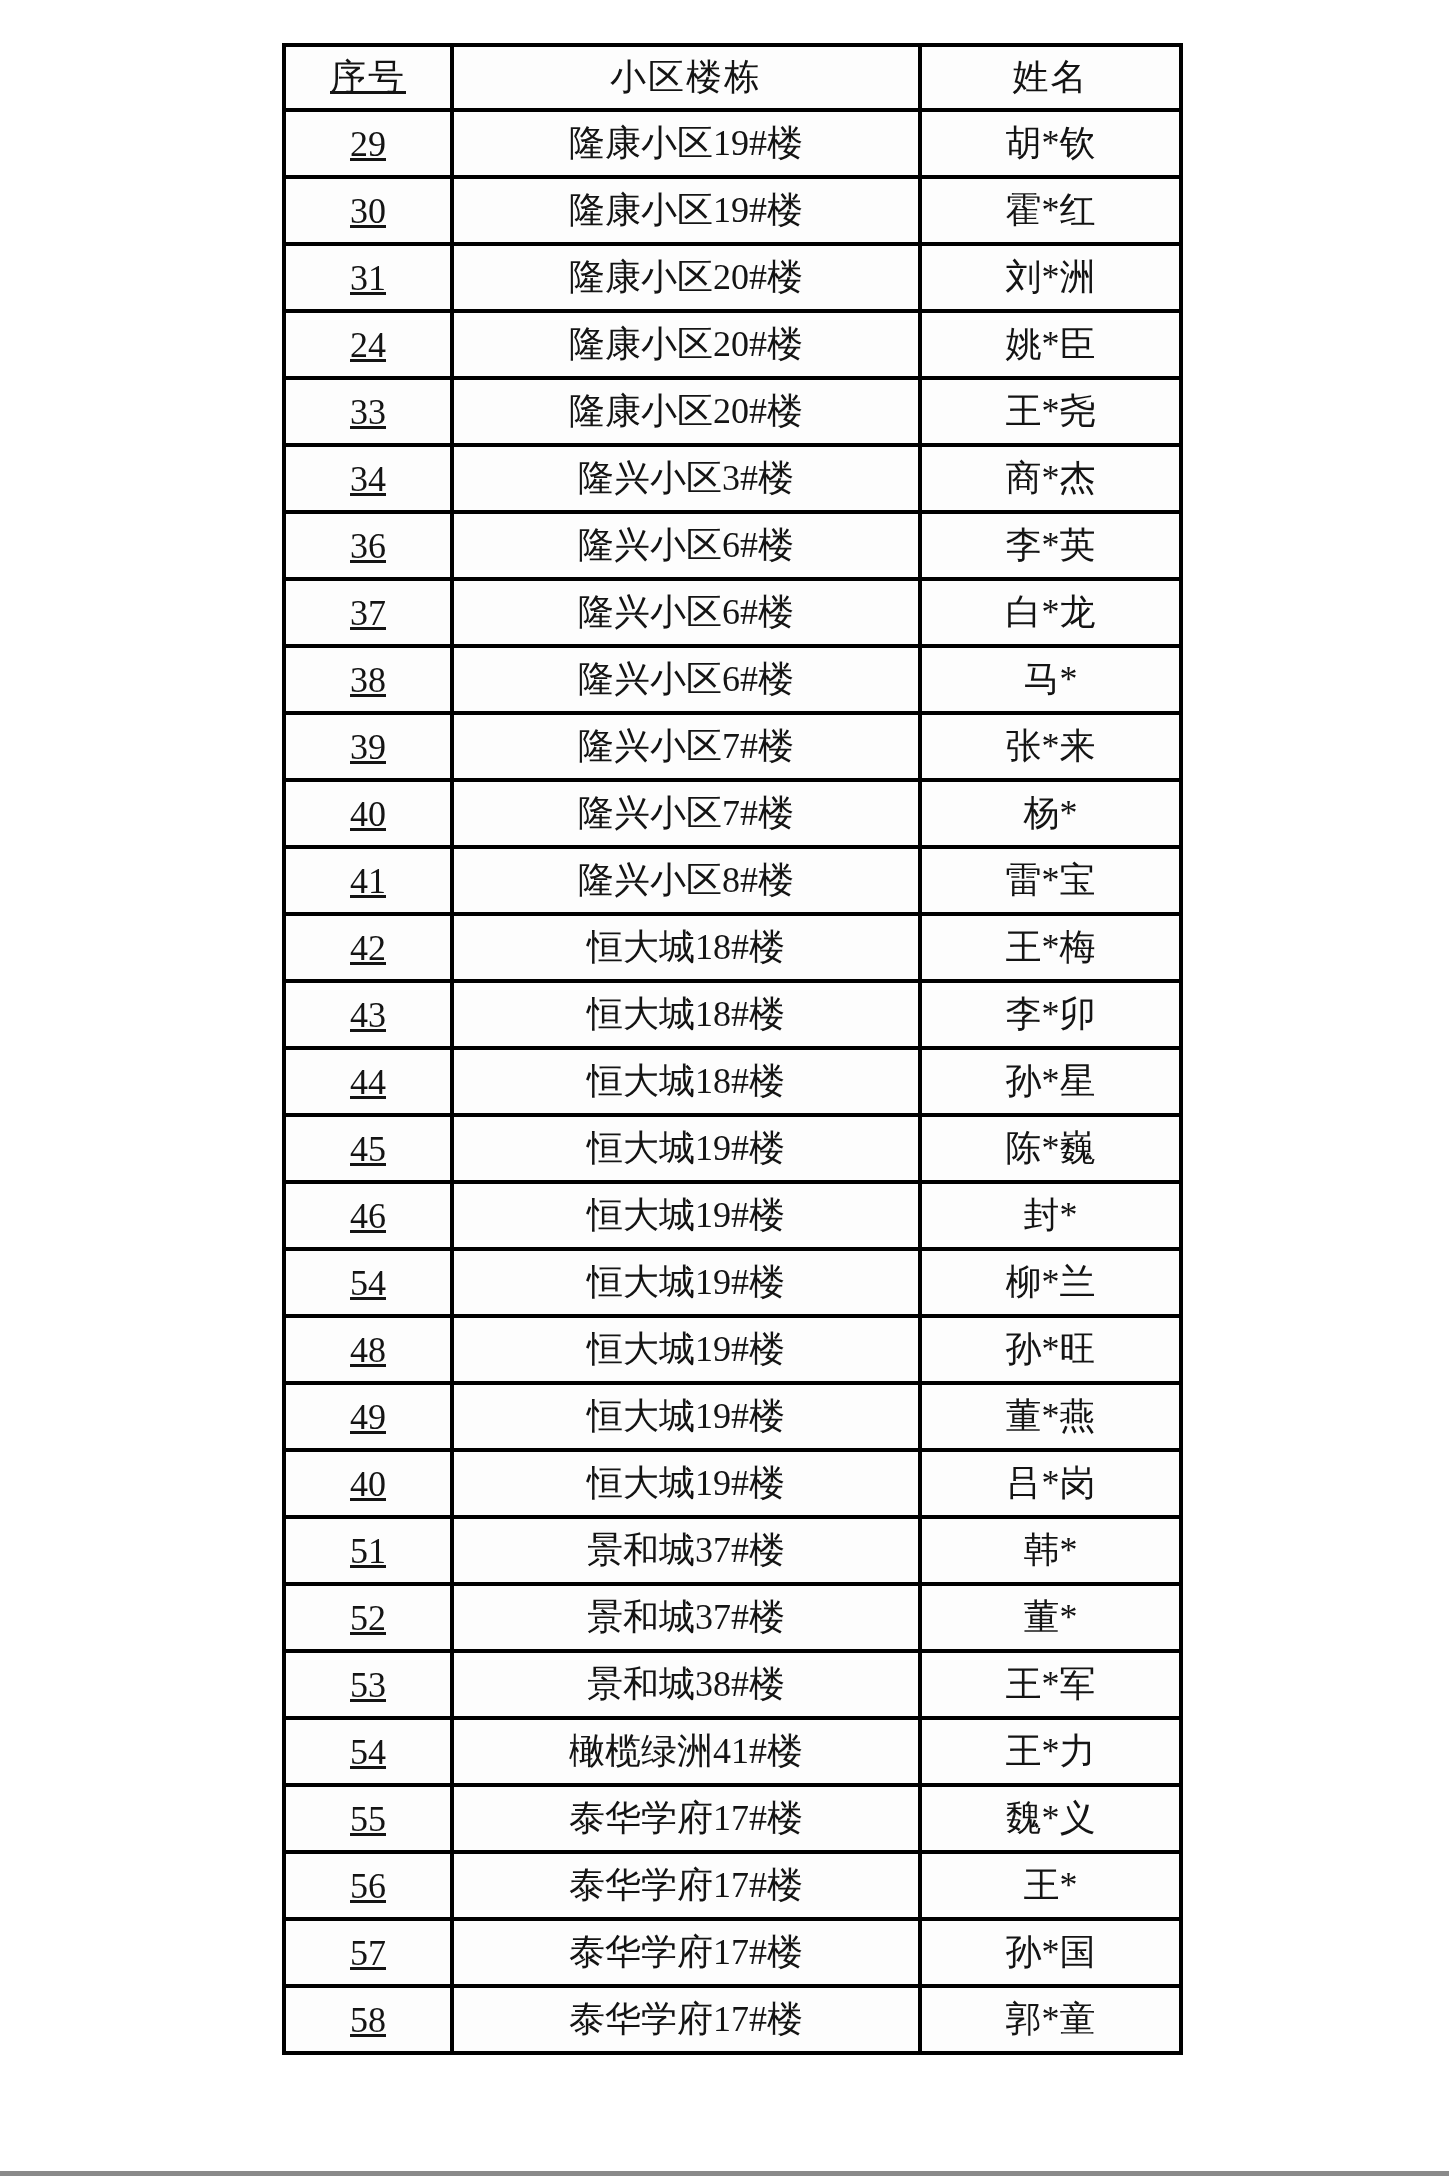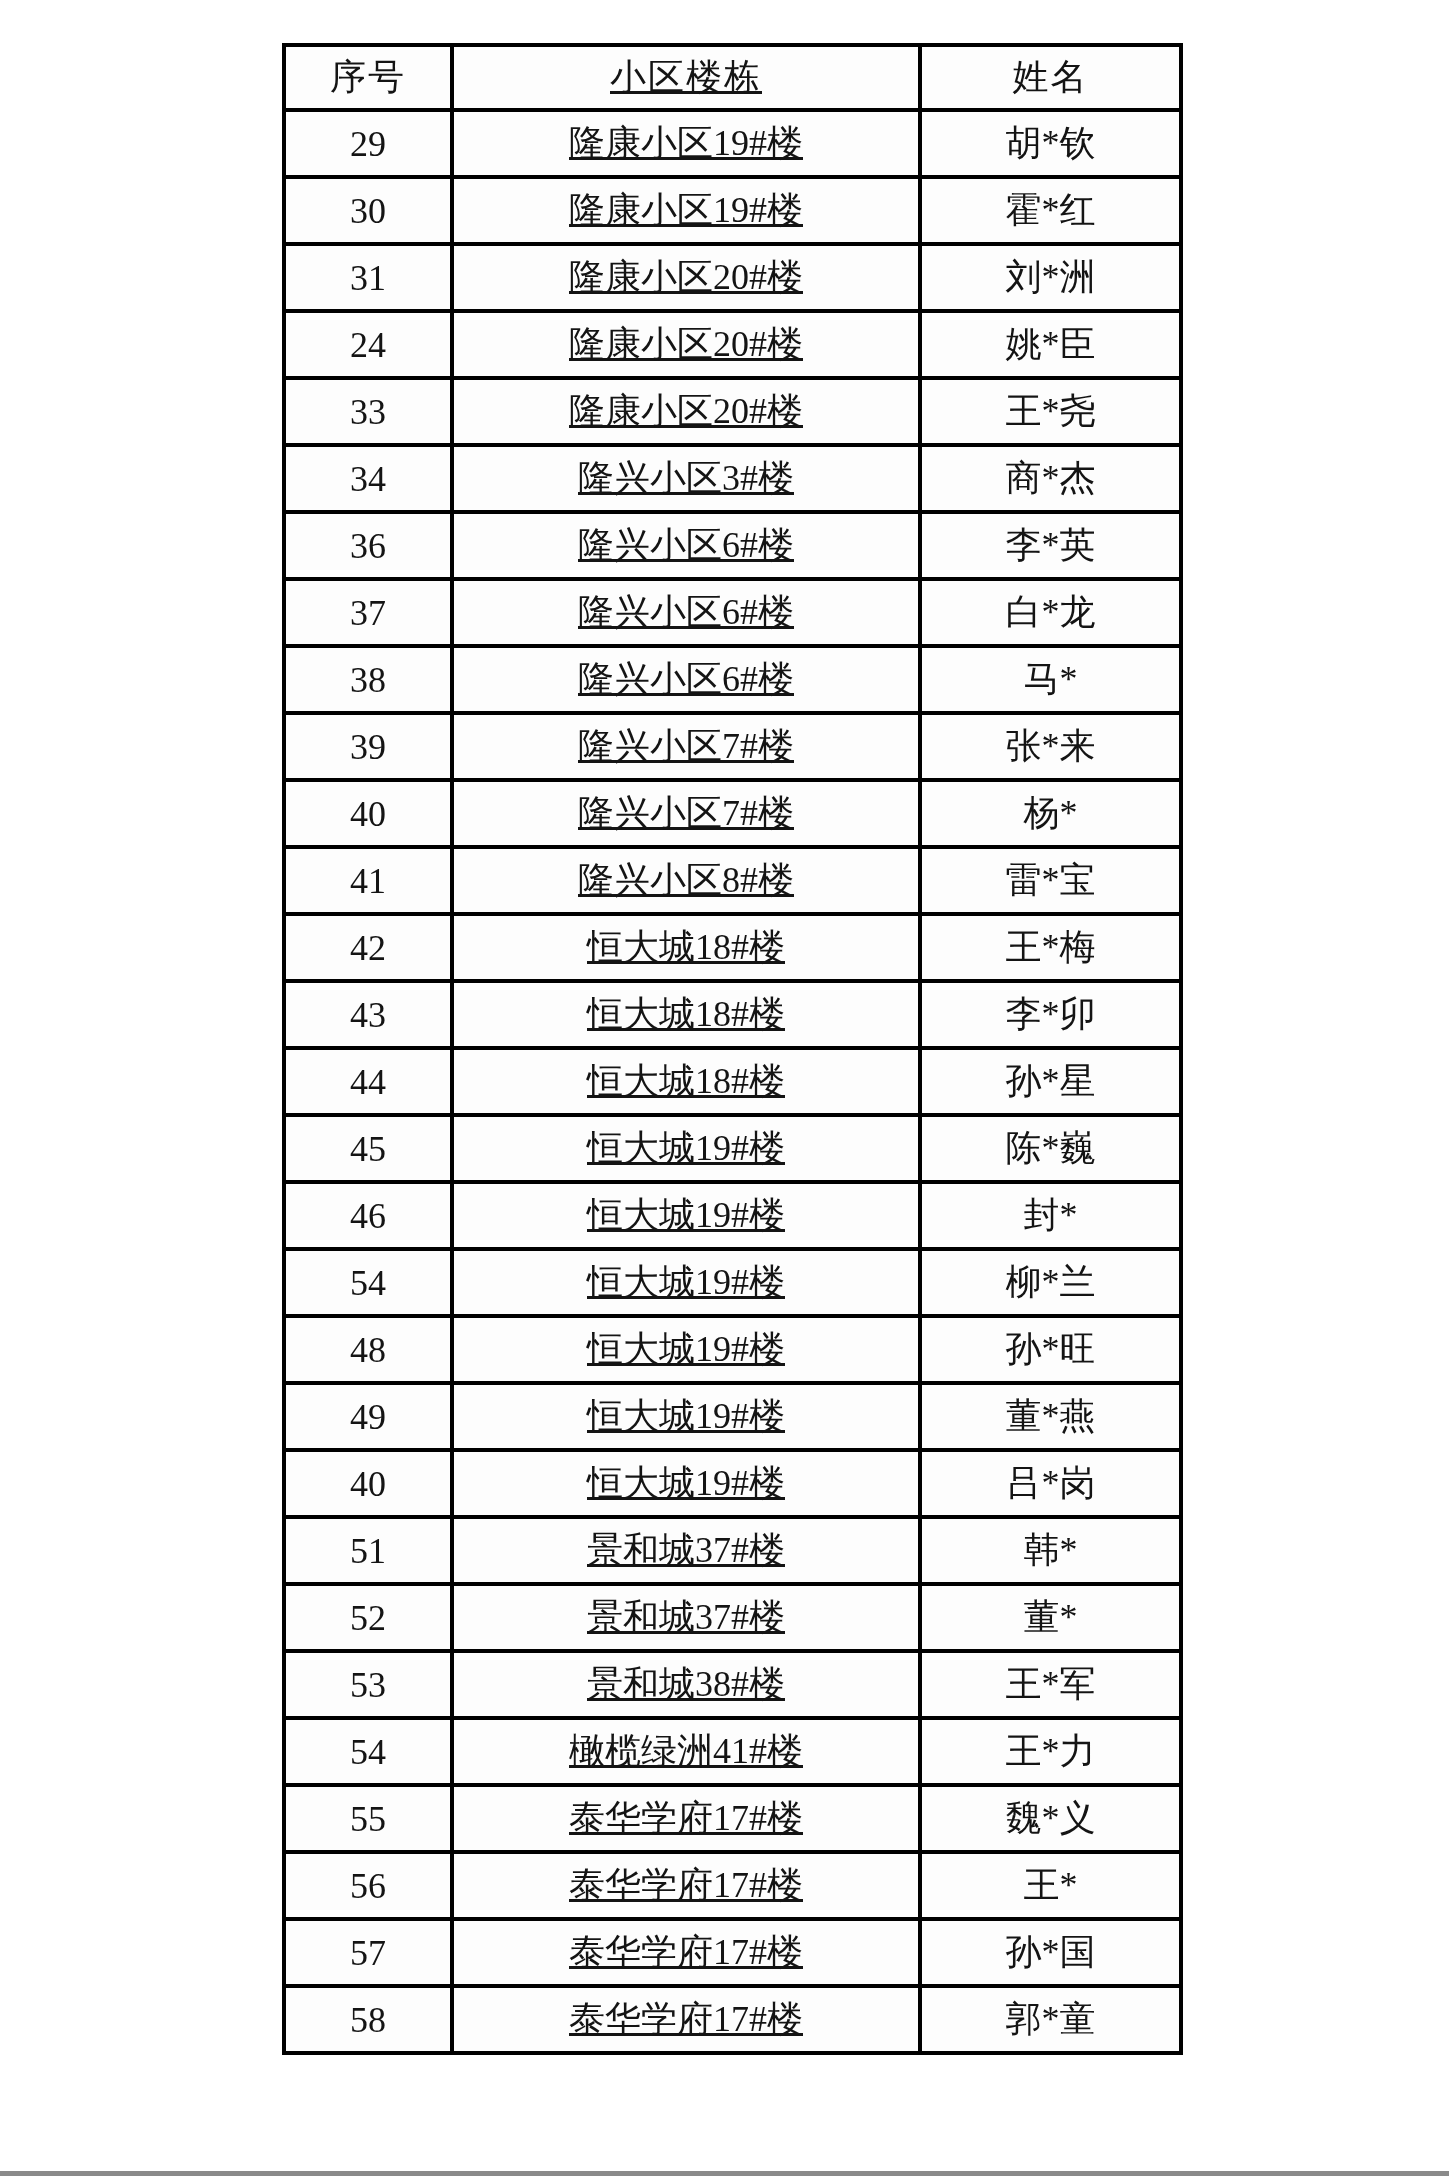--- a/index.html
+++ b/index.html
@@ -40,22 +40,22 @@
     font-weight: normal;
     letter-spacing: 2px;
   }
   table.roster td {
     height: 63px;
     font-size: 36px;
   }
   td.cell-index {
     font-size: 42px;
   }
-  .col-index    { width: 164px; }
-  .col-building { width: 464px; text-decoration: underline; }
+  .col-index    { width: 164px; text-decoration: underline; }
+  .col-building { width: 464px; }
   .col-name     { width: 257px; }
   .bottom-edge {
     position: absolute;
     left: 0;
     bottom: 0;
     width: 100%;
     height: 5px;
     background: #8a8a8a;
   }
 </style>

